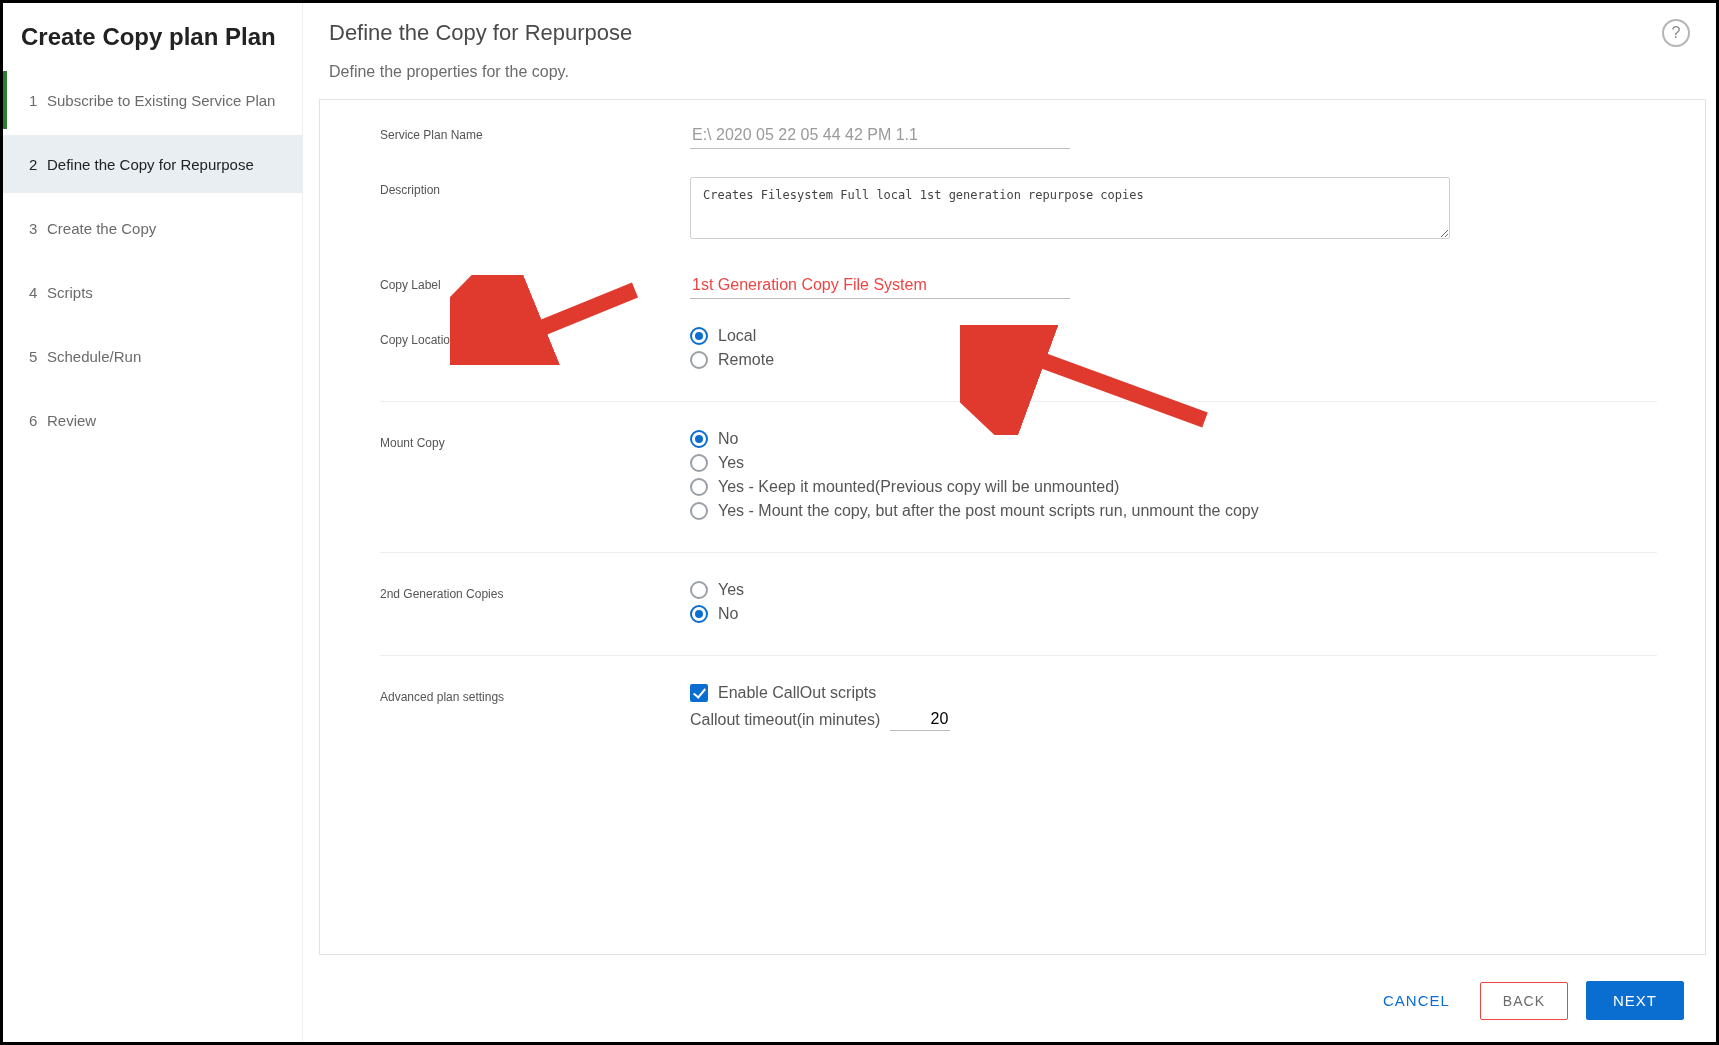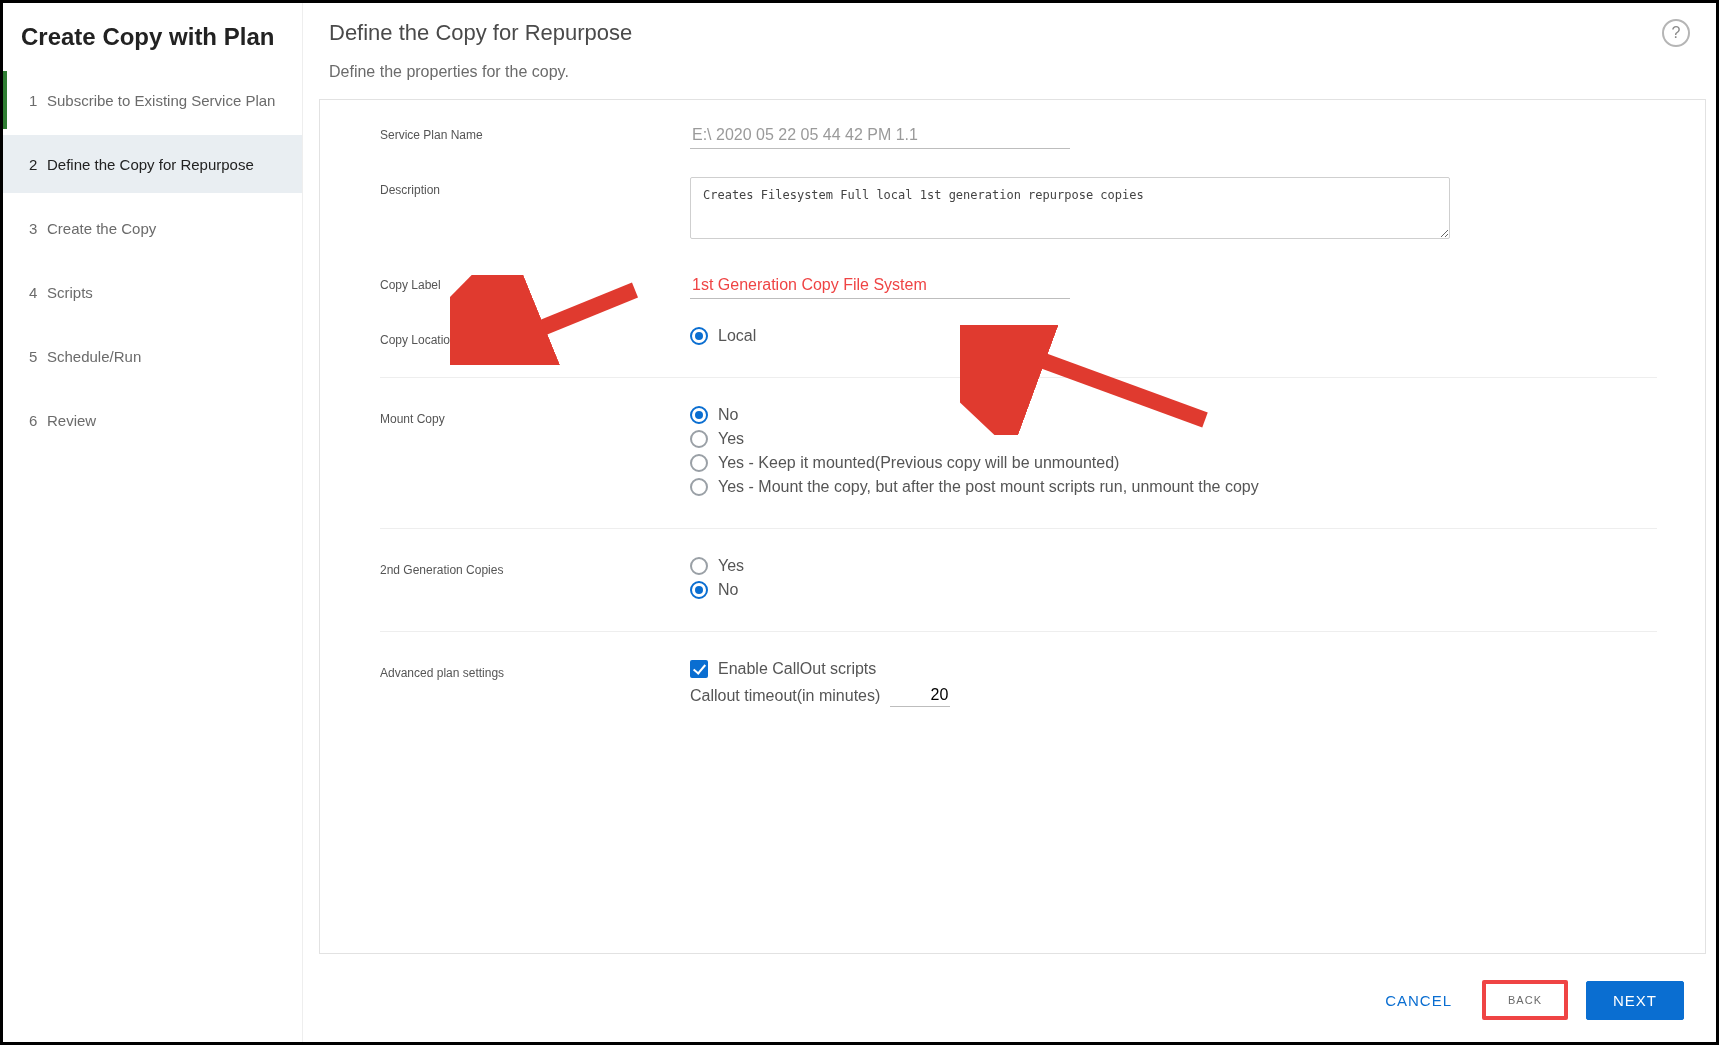--- a/index.html
+++ b/index.html
@@ -224,23 +224,23 @@
     background: none;
     border: none;
     color: #0a6ed1;
     font-size: 15px;
     letter-spacing: 1px;
     cursor: pointer;
     padding: 10px 12px;
   }
   .btn-outline {
     background: #fff;
-    border: 4px solid #ef4444;
+    border: 1px solid #ef4444;
     color: #6b6b6b;
-    font-size: 11px;
+    font-size: 14px;
     letter-spacing: 1px;
     cursor: pointer;
     padding: 10px 22px;
     border-radius: 2px;
   }
   .btn-primary {
     background: #0a6ed1;
     border: 1px solid #0a6ed1;
     color: #fff;
     font-size: 15px;
@@ -250,21 +250,21 @@
     border-radius: 2px;
   }
 </style>
 </head>
 <body>
 
 <div class="frame">
   <div class="body-row">
 
     <aside class="sidebar">
-      <div class="sidebar-title">Create Copy with Plan</div>
+      <div class="sidebar-title">Create Copy plan Plan</div>
 
       <div class="step first">
         <span class="num">1</span>
         <span>Subscribe to Existing Service Plan</span>
       </div>
       <div class="step active">
         <span class="num">2</span>
         <span>Define the Copy for Repurpose</span>
       </div>
       <div class="step">
@@ -314,20 +314,24 @@
             <input class="underline-input" type="text" value="1st Generation Copy File System" style="">
           </div>
         </div>
 
         <div class="row row-divider">
           <div class="lbl">Copy Location</div>
           <div class="val radio-group">
             <label>
               <input type="radio" class="radio" name="cloc" checked="" style="">
               <span>Local</span>
+            </label>
+            <label>
+              <input type="radio" class="radio" name="cloc" style="">
+              <span>Remote</span>
             </label>
           </div>
         </div>
 
         <div class="row row-divider">
           <div class="lbl">Mount Copy</div>
           <div class="val radio-group">
             <label>
               <input type="radio" class="radio" name="mcopy" checked="" style="">
               <span>No</span>

